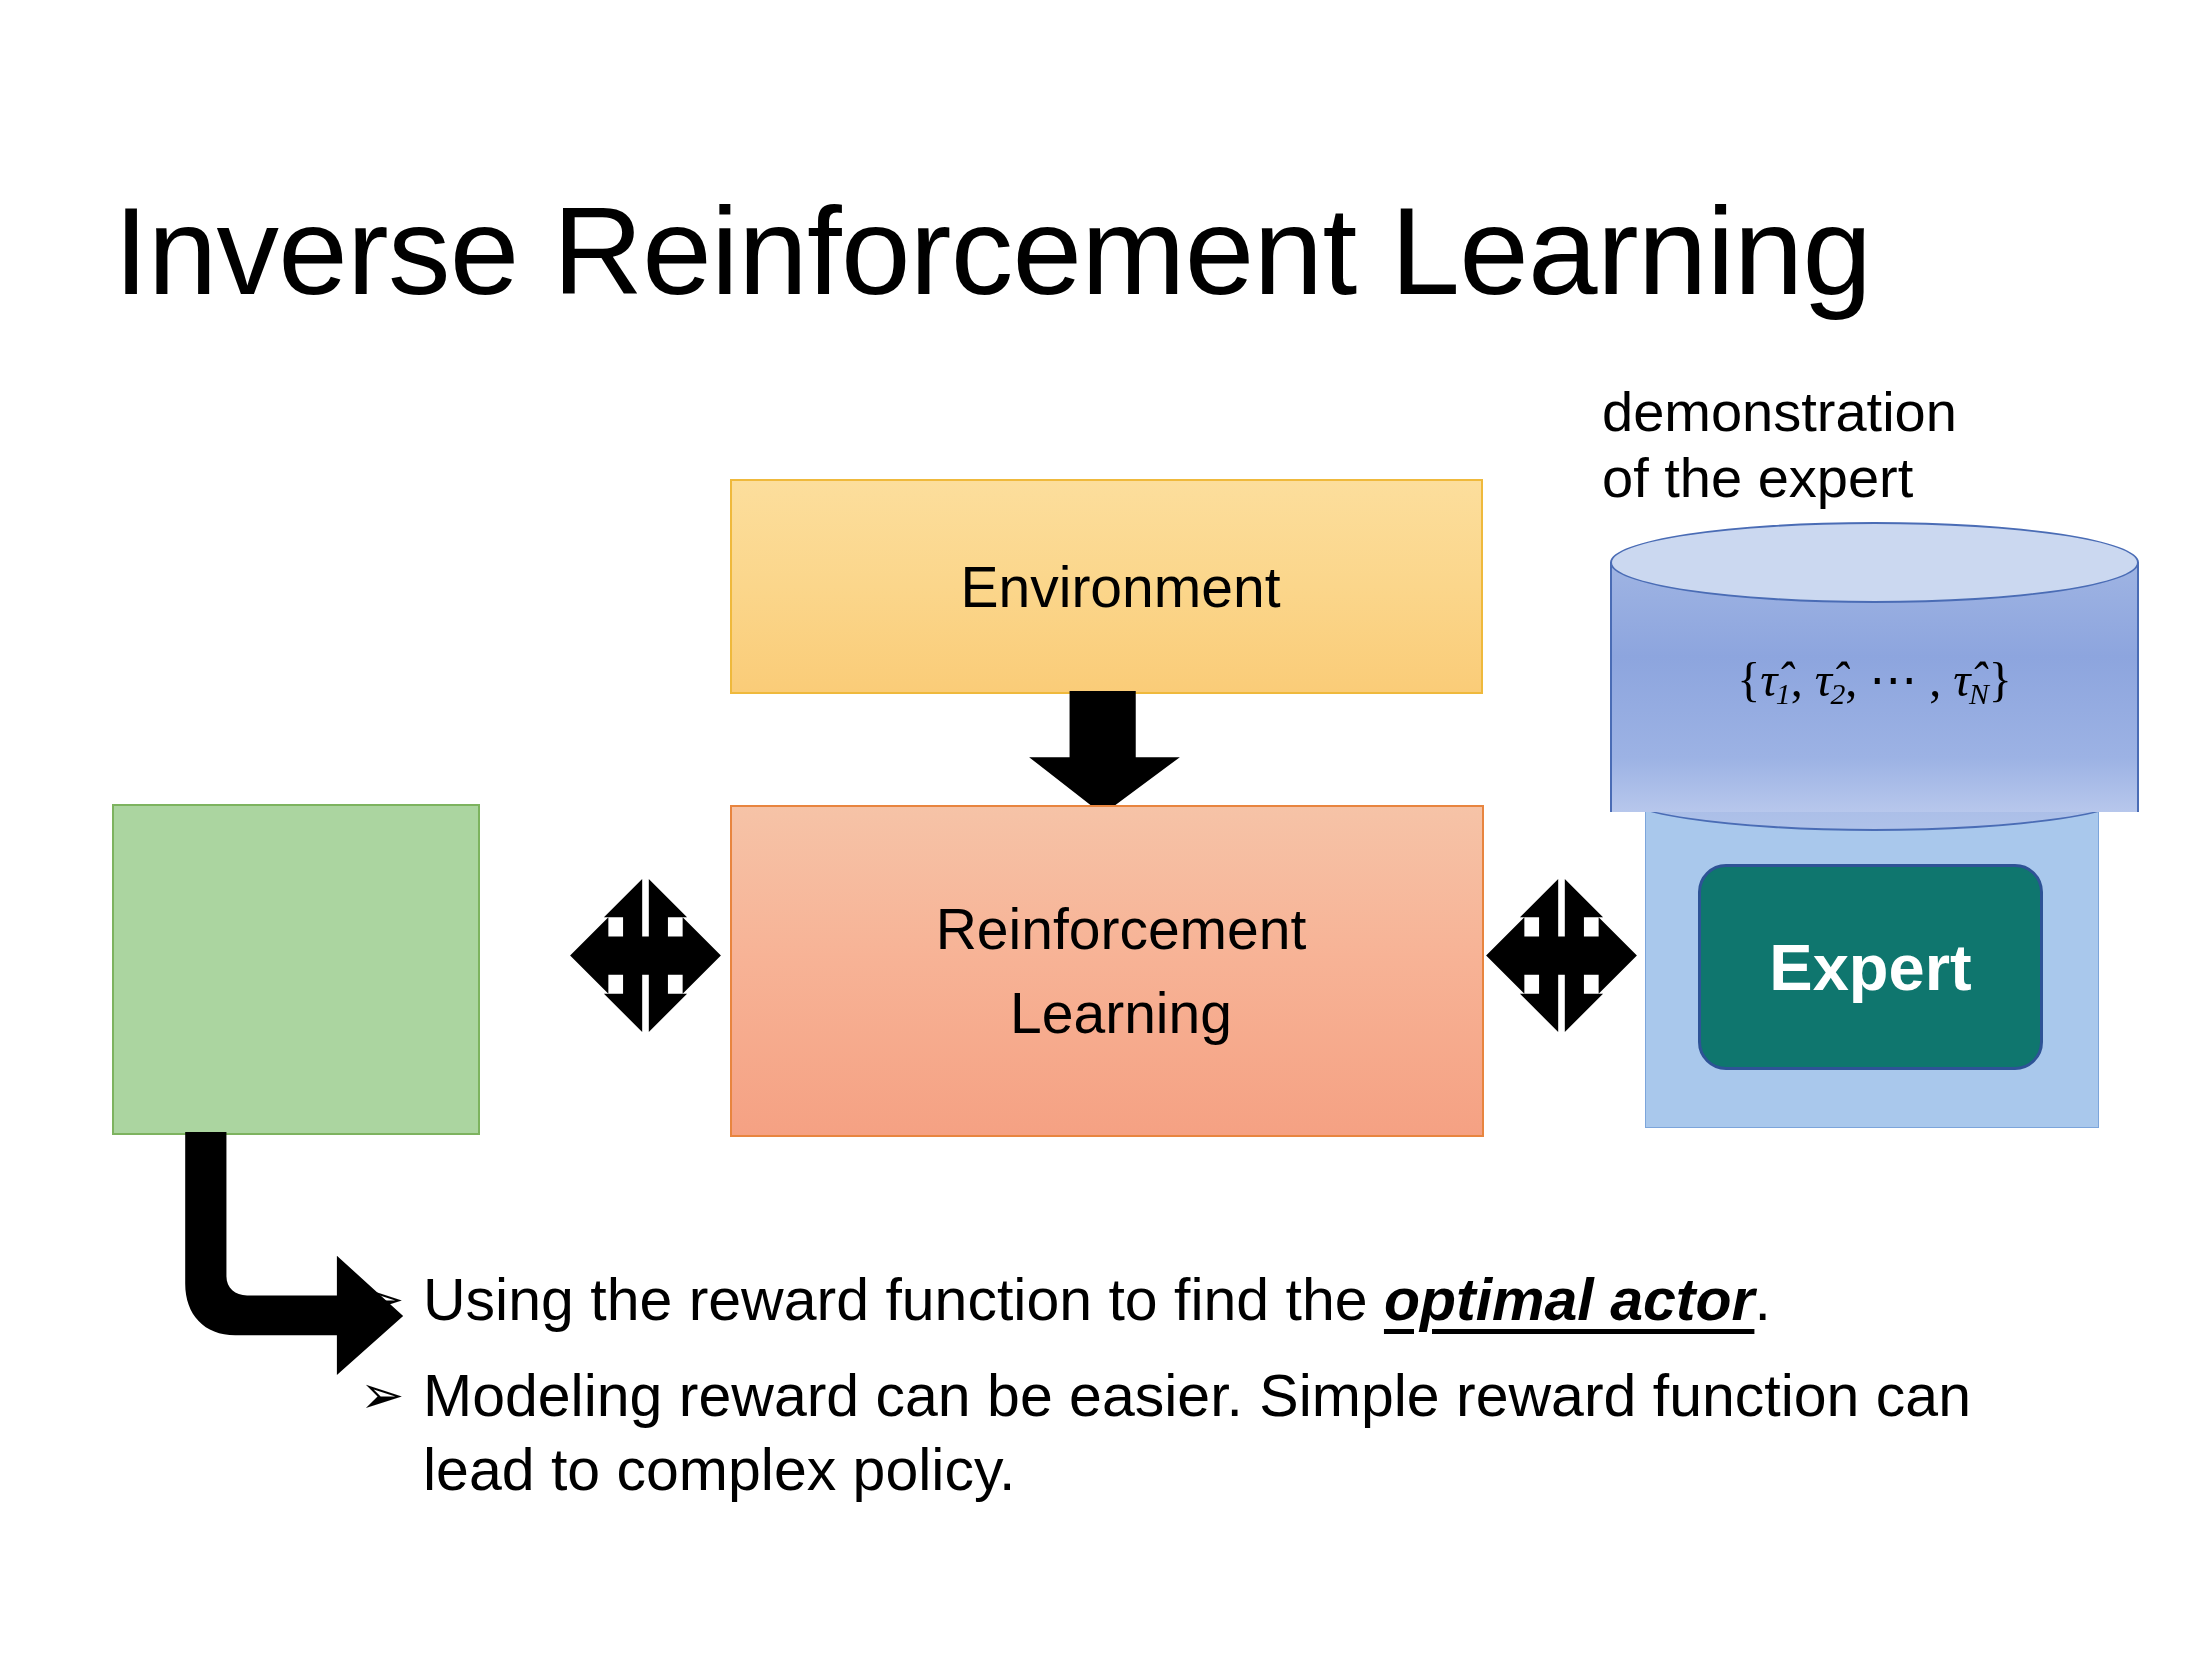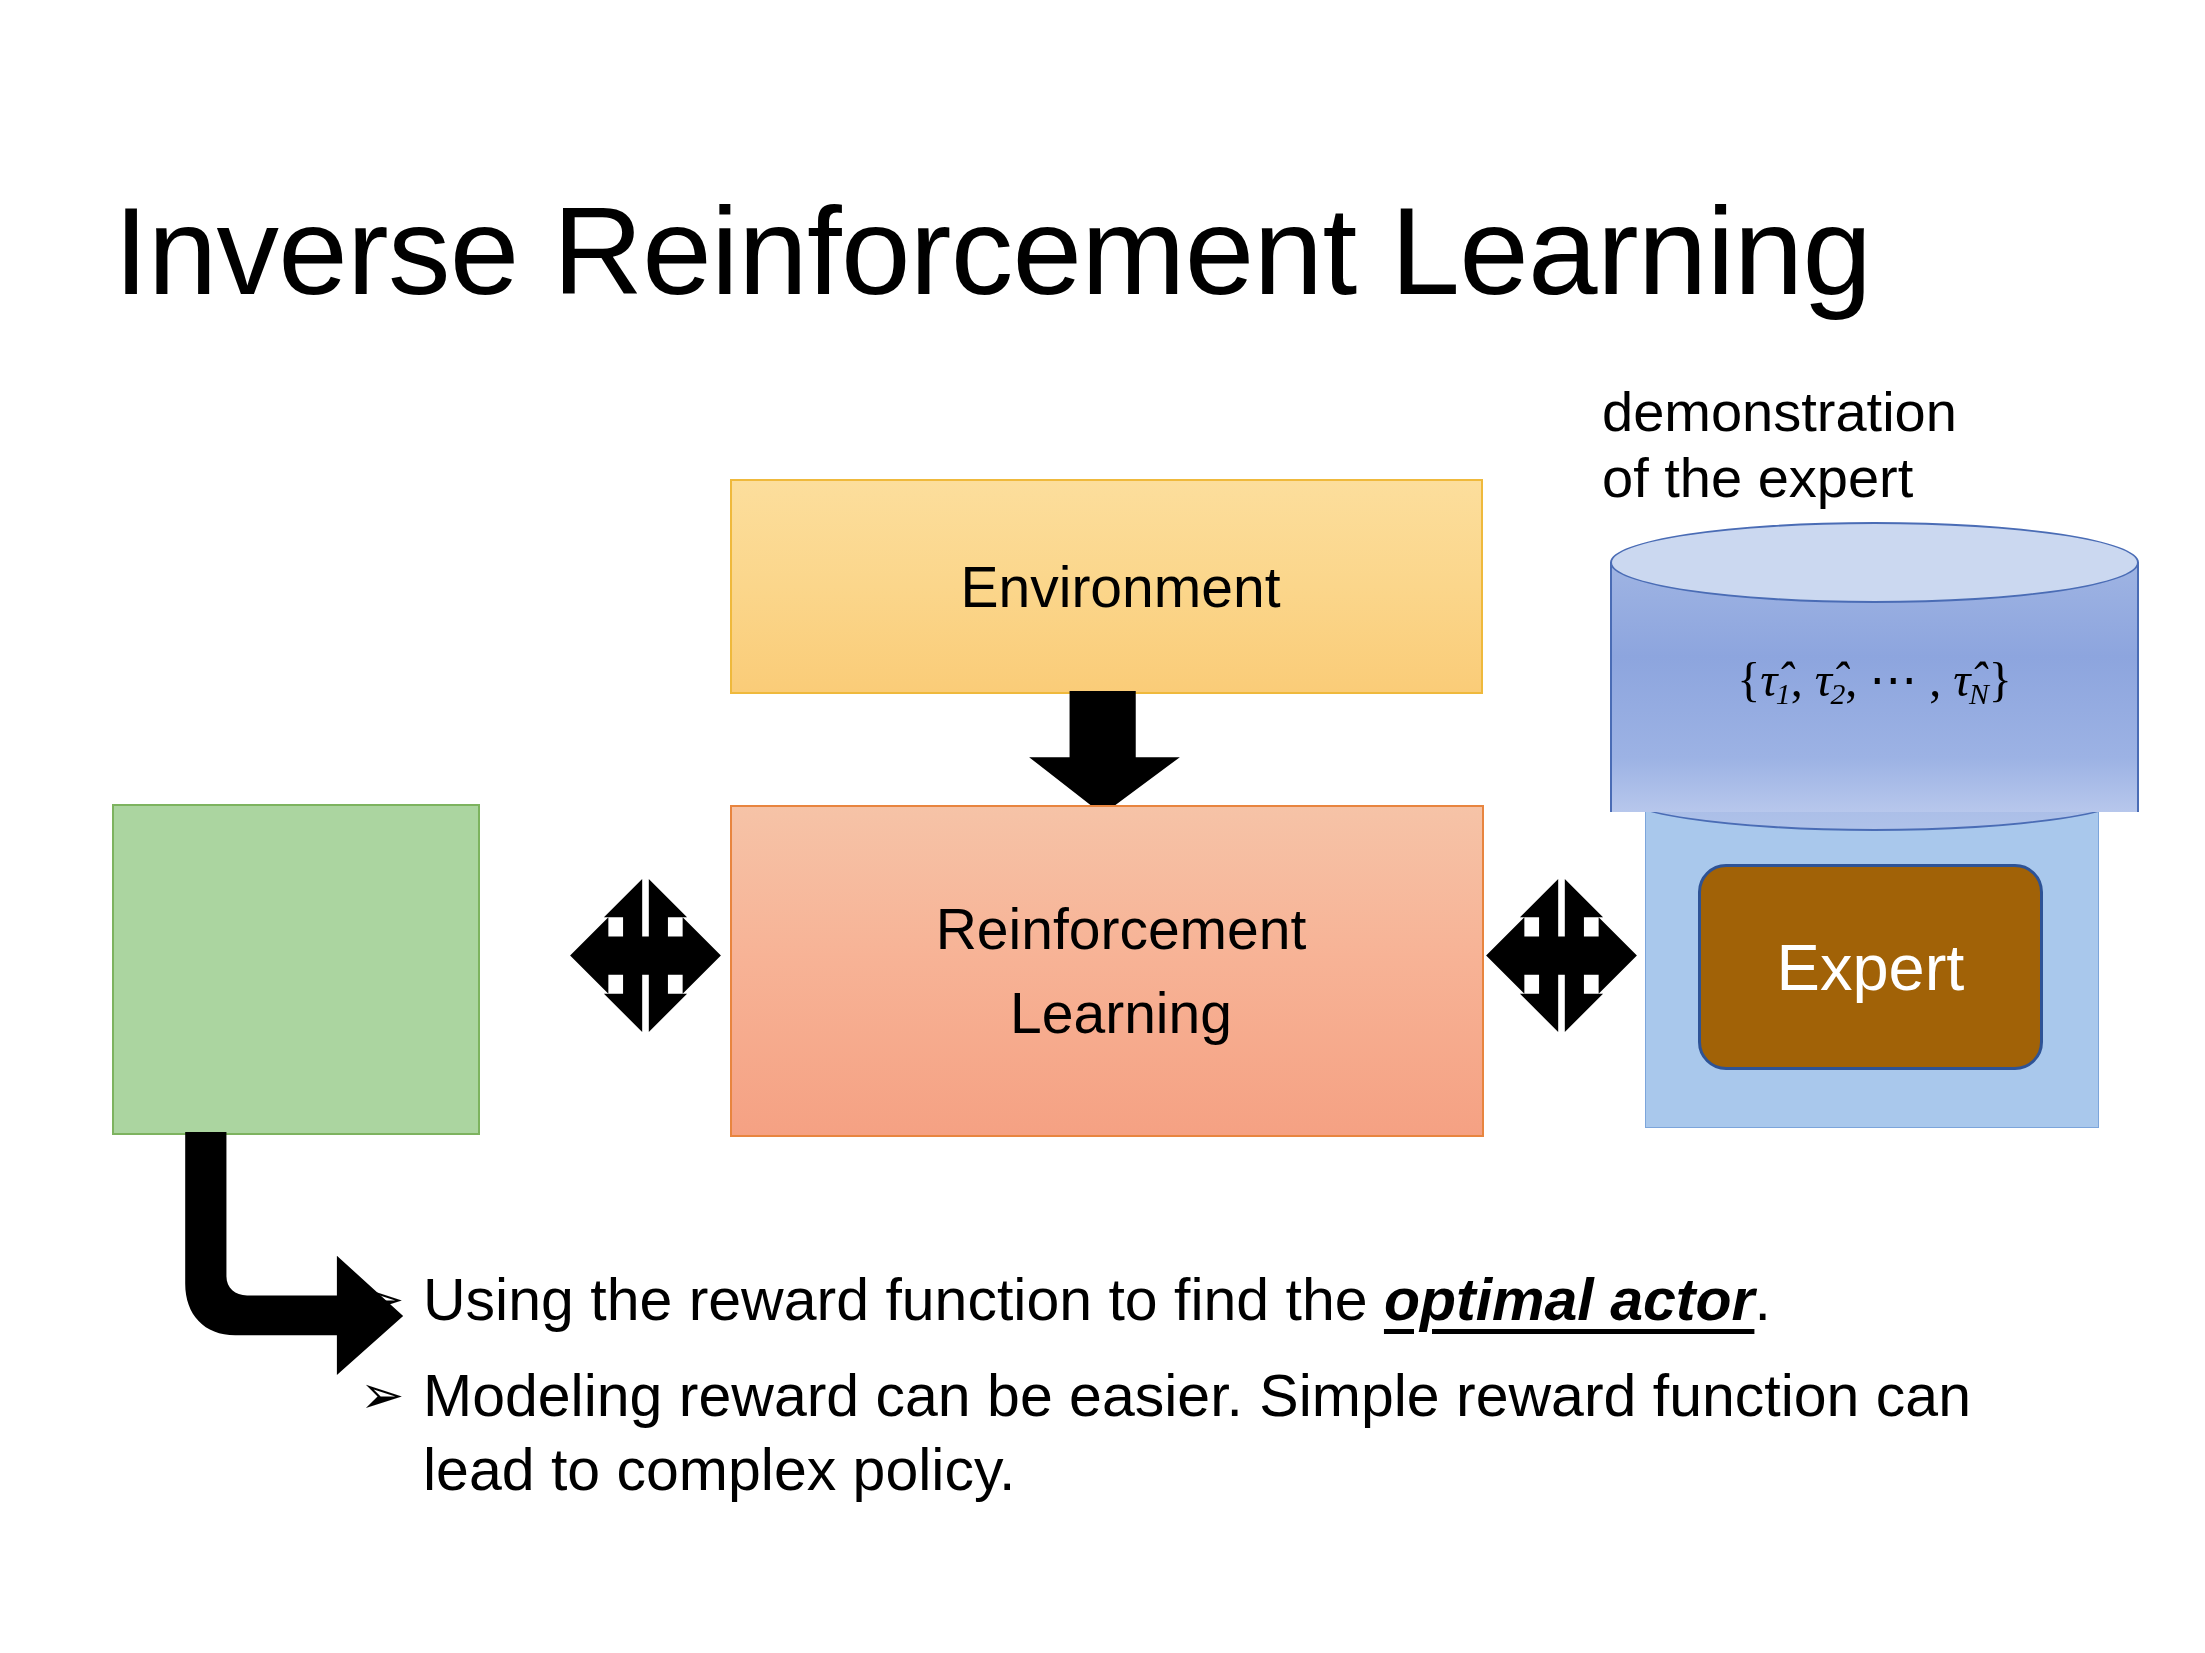--- a/index.html
+++ b/index.html
@@ -159,29 +159,30 @@
     background: #A9C8EC;
     border: 1.5px solid #7CA5DB;
     box-sizing: border-box;
   }
   #expert-box {
     position: absolute;
     left: 1698px;
     top: 864px;
     width: 345px;
     height: 206px;
-    background: #a16207;
+    background: #0f766e;
     border: 3.7px solid #2E5396;
     border-radius: 28px;
     box-sizing: border-box;
     display: flex;
     align-items: center;
     justify-content: center;
     color: #ffffff;
     font-size: 65px;
+    font-weight: bold;
   }
 
   
   .arrow-svg { position: absolute; }
 
   
   #bullets {
     position: absolute;
     left: 360px;
     top: 1263px;

